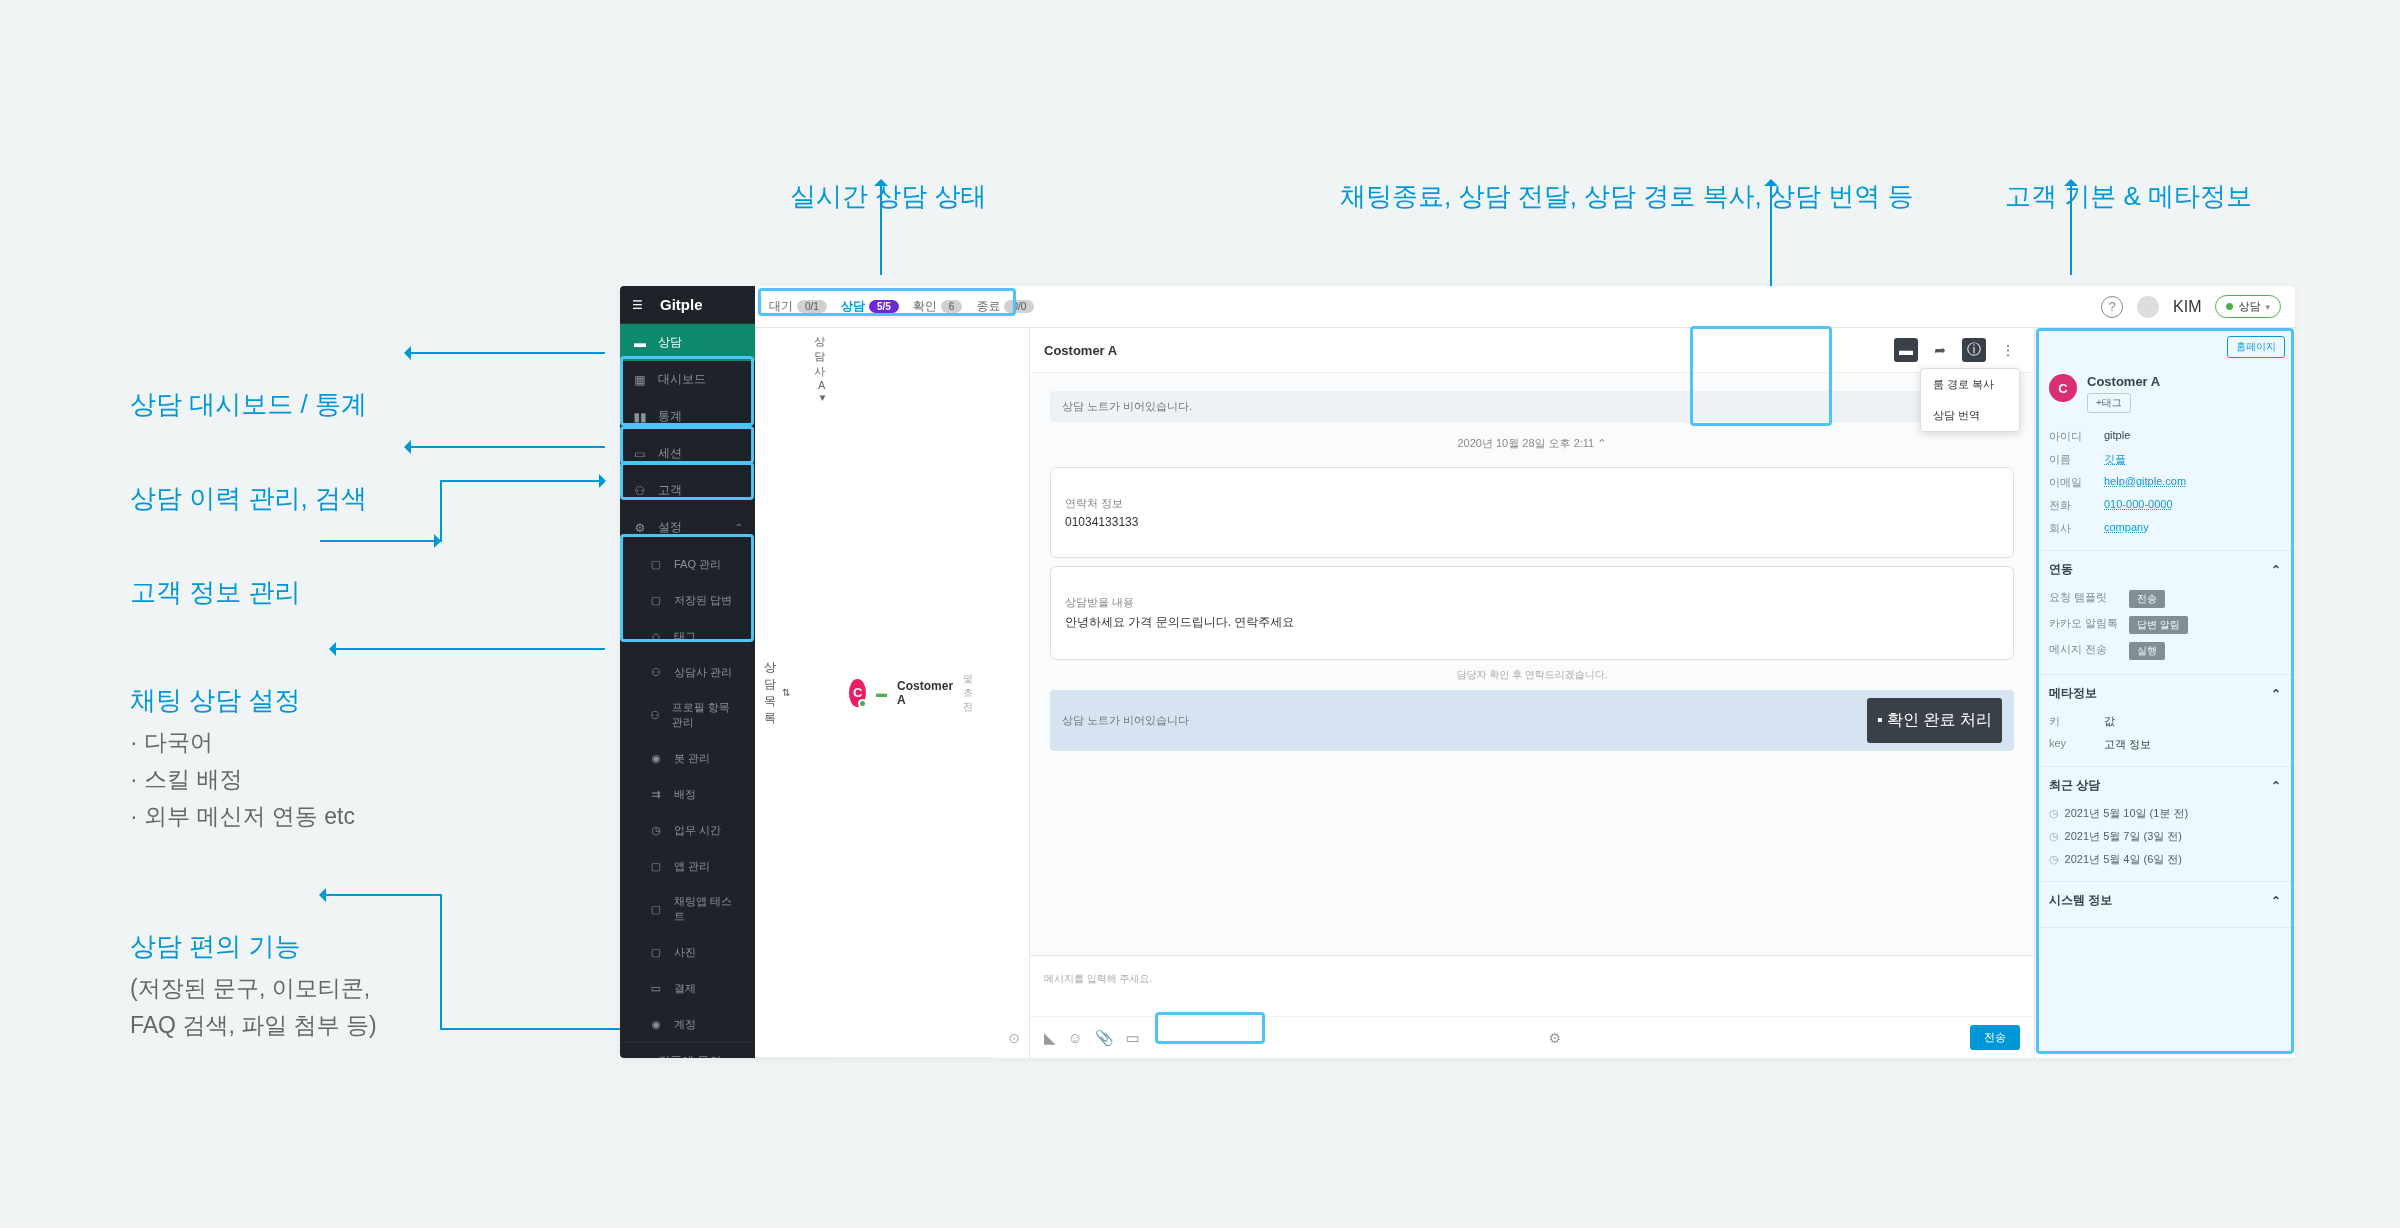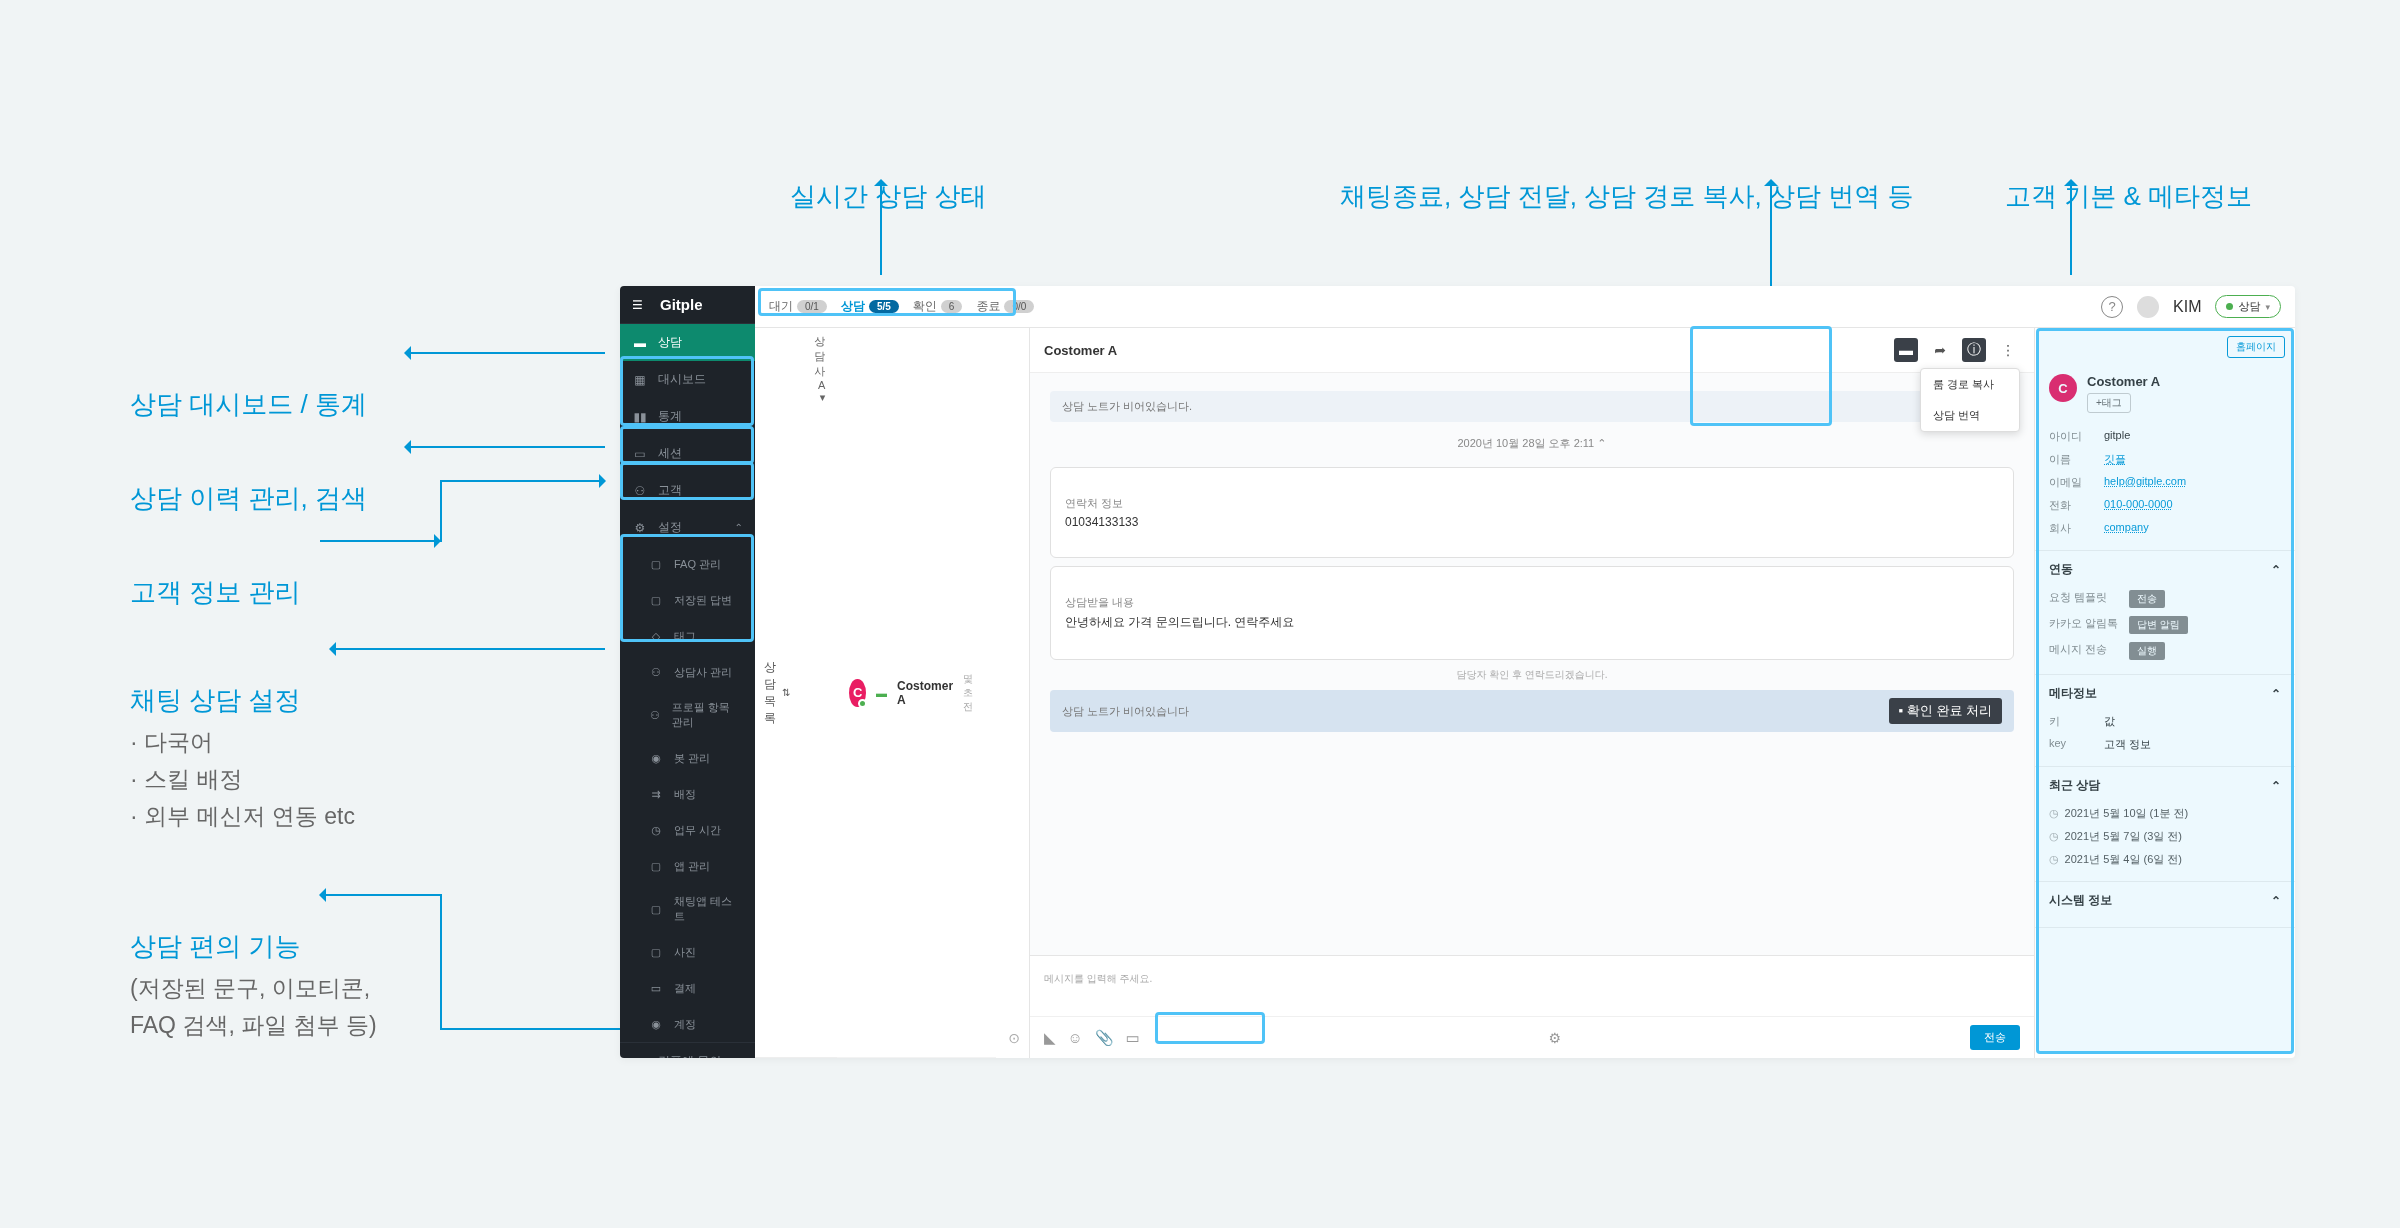--- a/index.html
+++ b/index.html
@@ -33,21 +33,21 @@
 
 
 .main { flex: 1; display: flex; flex-direction: column; }
 
 
 .header { height: 42px; border-bottom: 1px solid #e5e5e5; display: flex; align-items: center; padding: 0 14px; gap: 21px; }
 .status-tabs { display: flex; gap: 14px; align-items: center; font-size: 12px; }
 .status-tab { display: flex; align-items: center; gap: 4px; color: #666; cursor: pointer; }
 .status-tab.active { color: #0097d6; font-weight: 600; }
 .badge { background: #d0d0d0; color: #555; border-radius: 10px; padding: 1px 8px; font-size: 10px; }
-.badge.active { background: #0369a1; color: #fff; }
+.badge.active { background: #6d28d9; color: #fff; }
 .header-right { margin-left: auto; display: flex; align-items: center; gap: 14px; }
 .help-icon { width: 22px; height: 22px; border: 1.5px solid #888; border-radius: 50%; display: flex; align-items: center; justify-content: center; font-size: 13px; color: #888; cursor: pointer; }
 .avatar-small { width: 22px; height: 22px; border-radius: 50%; background: #ddd; }
 .status-pill { border: 1px solid #4caf50; border-radius: 14px; padding: 3px 10px; display: flex; align-items: center; gap: 5px; font-size: 11px; cursor: pointer; }
 .status-dot { width: 7px; height: 7px; border-radius: 50%; background: #4caf50; }
 
 
 .body { flex: 1; display: flex; overflow: hidden; }
 
 
@@ -68,21 +68,21 @@
 .chat-title { font-size: 13px; font-weight: 700; }
 .chat-actions { margin-left: auto; display: flex; gap: 10px; align-items: center; position: relative; }
 .icon-btn { width: 24px; height: 24px; display: flex; align-items: center; justify-content: center; cursor: pointer; color: #555; border-radius: 3px; }
 .icon-btn.dark { background: #3a4048; color: #fff; }
 .dropdown-menu { position: absolute; right: 0; top: 30px; background: #fff; border: 1px solid #ddd; border-radius: 4px; box-shadow: 0 2px 8px rgba(0,0,0,0.15); width: 100px; z-index: 10; }
 .dropdown-item { padding: 8px 12px; font-size: 11px; cursor: pointer; }
 
 .chat-body { flex: 1; overflow-y: auto; padding: 12px 20px; background: #fafbfc; }
 .timestamp-row { text-align: center; font-size: 11px; color: #888; padding: 8px 0; }
 .note-row { background: #edf2f7; padding: 8px 12px; font-size: 11px; color: #777; border-radius: 4px; margin: 6px 0; display: flex; align-items: center; }
-.note-row .note-btn { margin-left: auto; background: #3a4048; color: #fff; padding: 4px 10px; border-radius: 3px; font-size: 13px; cursor: pointer; }
+.note-row .note-btn { margin-left: auto; background: #3a4048; color: #fff; padding: 12px 10px; border-radius: 3px; font-size: 16px; cursor: pointer; }
 .msg-card { background: #fff; border: 1px solid #e0e0e0; border-radius: 6px; padding: 28px 14px; margin: 8px 0; font-size: 12px; }
 .msg-label { font-size: 11px; color: #888; margin-bottom: 4px; }
 .msg-text { font-size: 12px; color: #333; }
 .sys-msg { text-align: center; font-size: 10px; color: #aaa; margin: 8px 0; }
 
 .chat-input-area { border-top: 1px solid #e5e5e5; }
 .chat-input { padding: 16px 14px; font-size: 10px; color: #aaa; min-height: 60px; }
 .chat-toolbar { display: flex; align-items: center; padding: 8px 14px; gap: 12px; border-top: 1px solid #f0f0f0; }
 .tool-icon { color: #999; cursor: pointer; font-size: 15px; }
 .send-btn { margin-left: auto; background: #0097d6; color: #fff; padding: 5px 14px; border-radius: 3px; font-size: 11px; cursor: pointer; }

